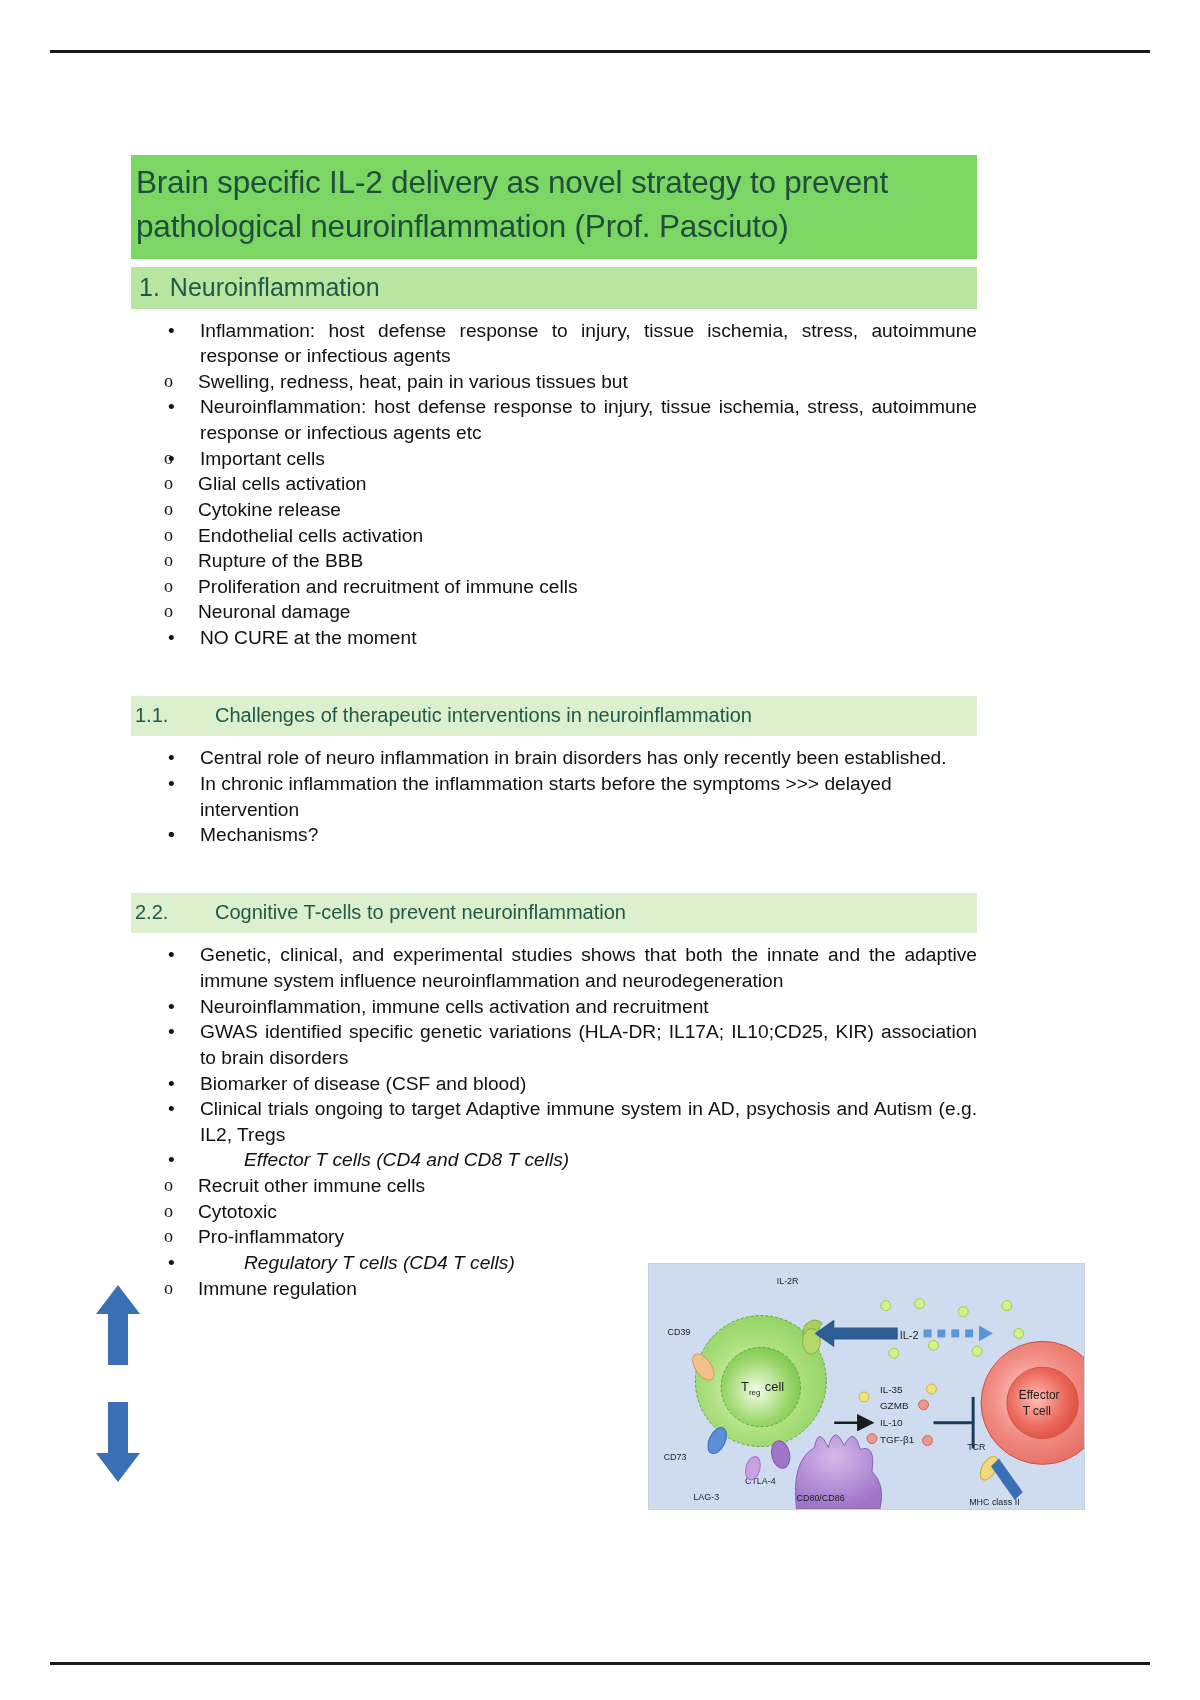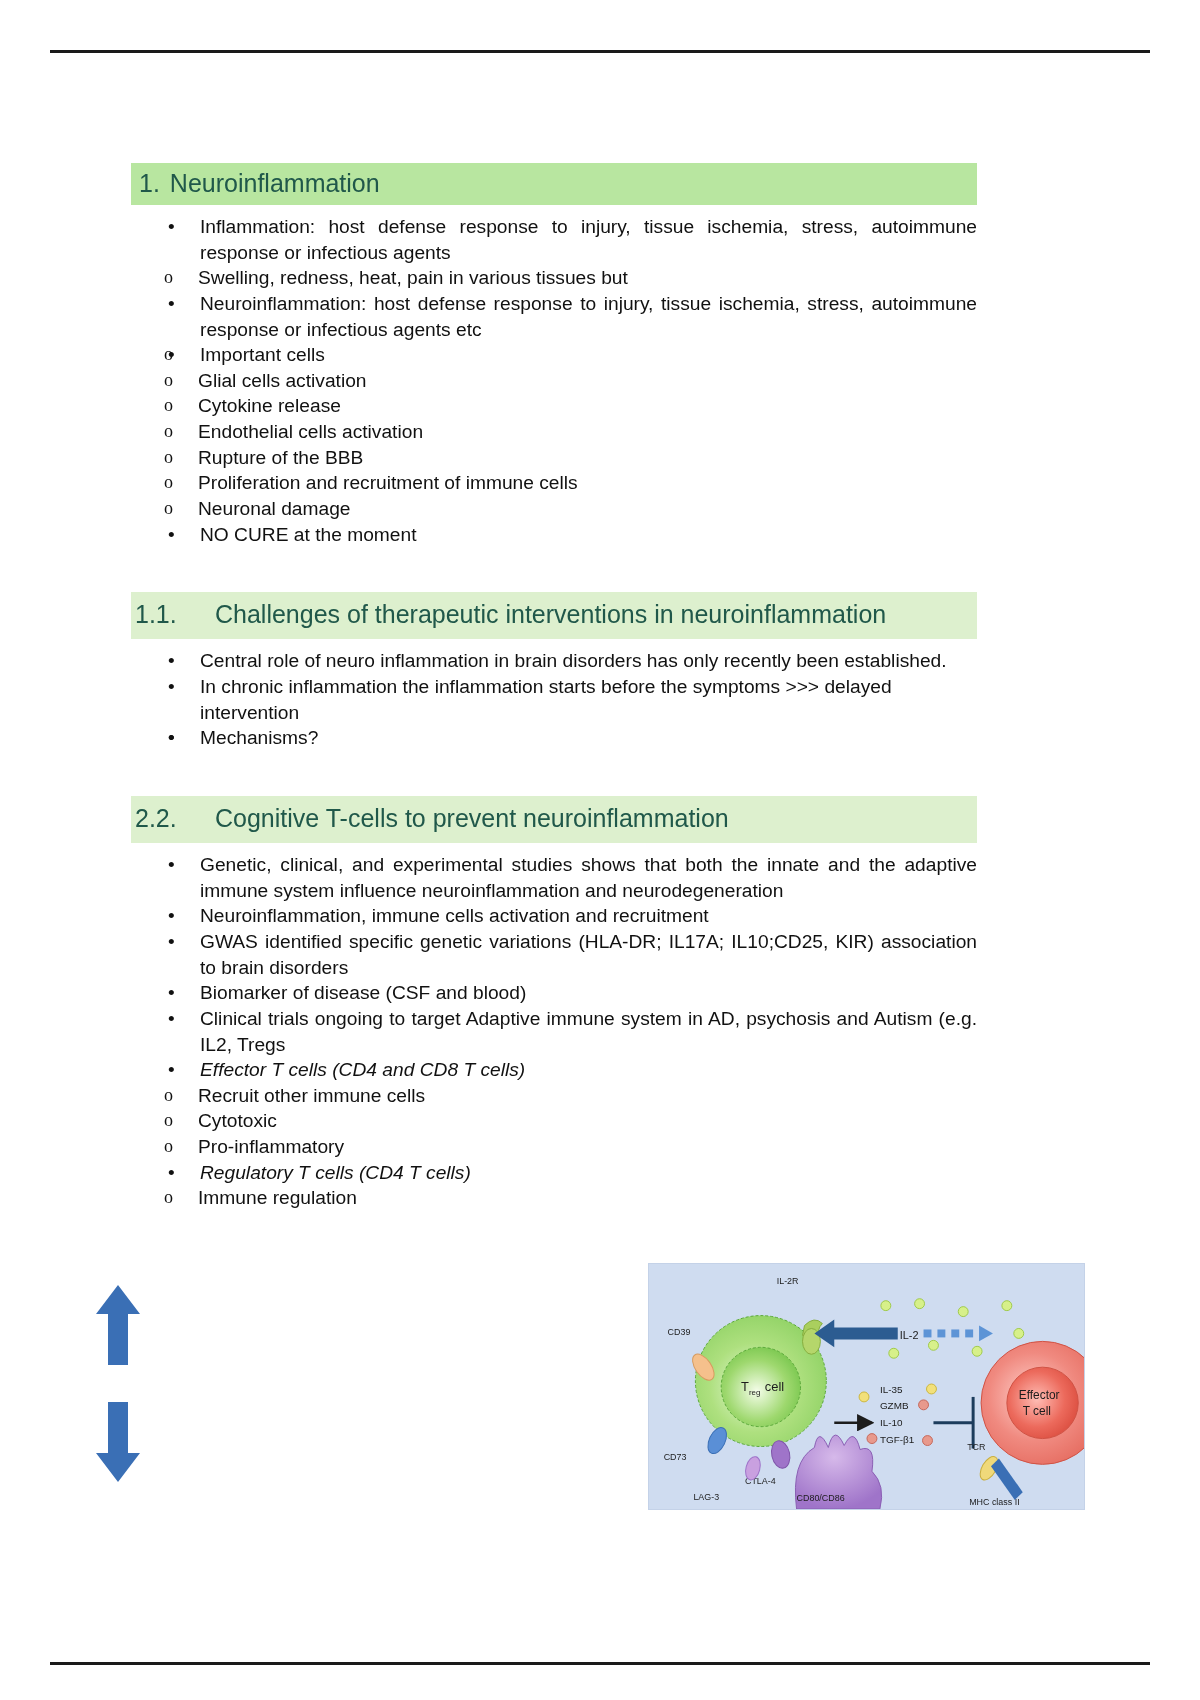--- a/index.html
+++ b/index.html
@@ -52,21 +52,21 @@
     margin-top: 8px;
     display: flex;
     gap: 10px;
     font-weight: 400;
   }
   .h1 .num { flex: 0 0 auto; }
 
   .h2 {
     background: #DDF0CE;
     color: #20584A;
-    font-size: 25px;
+    font-size: 20px;
     line-height: 1.33;
     padding: 6px 6px 8px 4px;
     display: flex;
     gap: 14px;
     font-weight: 400;
   }
   .h2 .num { flex: 0 0 66px; }
   .h2 .txt { flex: 1 1 auto; }
 
   .gap-lg { height: 45px; }
@@ -102,21 +102,21 @@
     color: #111;
   }
   li.b2 > .mark {
     position: absolute;
     left: 33px;
     top: 0;
     font-size: 18px;
     font-family: "Liberation Serif", serif;
   }
 
-  .ital { font-style: italic; }
+  .ital { font-style: italic; margin-left: 44px; }
 
   
   .arrow {
     position: absolute;
     width: 46px;
     height: 84px;
   }
   .arrow svg { width: 100%; height: 100%; display: block; }
   .arrow-up   { left: 95px; top: 1283px; }
   .arrow-down { left: 95px; top: 1400px; }
@@ -135,20 +135,21 @@
   .fig-svg { width: 100%; height: 100%; display: block; }
 </style>
 </head>
 <body>
 
 <div class="page-rule top"></div>
 <div class="page-rule bottom"></div>
 
 <div class="content">
 
+  <div class="doc-title">Brain specific IL-2 delivery as novel strategy to prevent pathological neuroinflammation (Prof. Pasciuto)</div>
 
   <div class="h1">
     <span class="num">1.</span>
     <span class="txt">Neuroinflammation</span>
   </div>
 
   <ul class="lvl1">
     <li class="b1">
       <span class="mark">•</span>
       <span>Inflammation: host defense response to injury, tissue ischemia, stress, autoimmune response or infectious agents</span>

